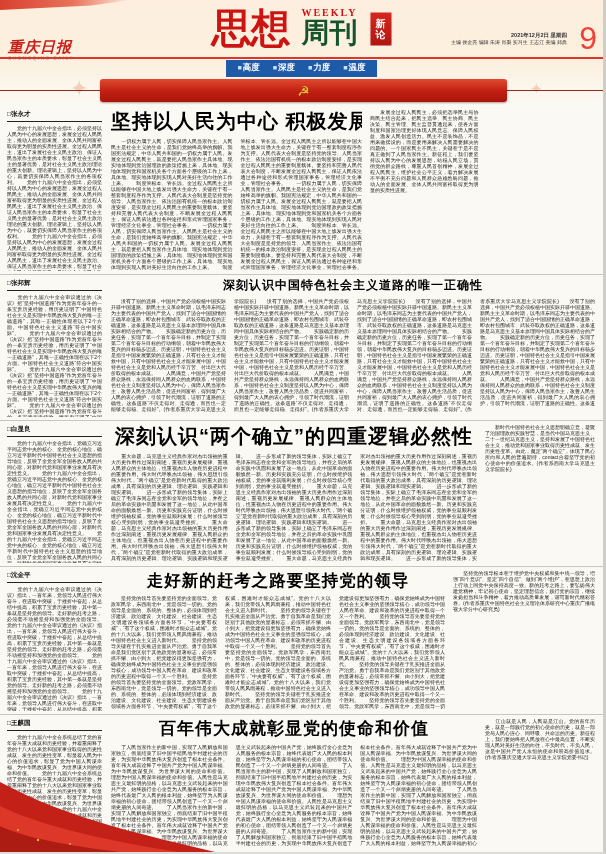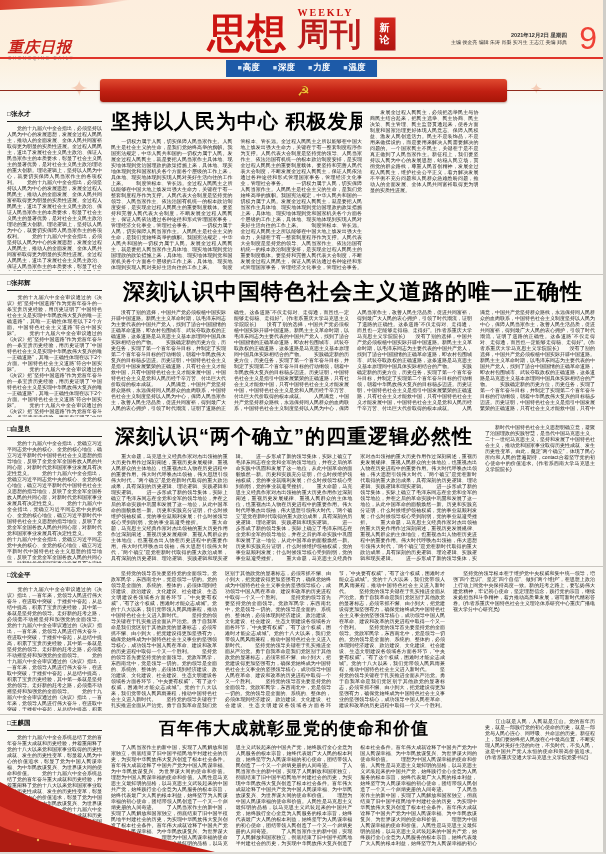--- a/index.html
+++ b/index.html
@@ -17,21 +17,21 @@
   .logo{position:absolute;left:8px;top:40px;line-height:1}
   .logo-name{font-family:"Liberation Serif","DejaVu Serif",serif;font-style:italic;font-weight:bold;
     color:#c8201a;font-size:15px;letter-spacing:1px}
   .logo-sub{font-size:4.5px;color:#999;letter-spacing:1.6px;margin-top:2px}
   .masthead{position:absolute;left:50%;top:7px;transform:translateX(-50%);display:flex;align-items:flex-end;gap:12px}
   .mh-main{font-family:"Liberation Serif","DejaVu Serif",serif;font-weight:bold;color:#cc1512;
     font-size:40px;line-height:.95;letter-spacing:-1px}
   .mh-col{display:flex;flex-direction:column;align-items:flex-start;padding-bottom:1px}
   .mh-weekly{font-family:"Liberation Serif","DejaVu Serif",serif;font-weight:bold;color:#cc1512;
     font-size:10px;letter-spacing:2px}
-  .mh-sub{font-family:"Liberation Serif","DejaVu Serif",serif;color:#b91c1c;font-size:32px;font-weight:bold;line-height:1.05}
+  .mh-sub{font-family:"Liberation Serif","DejaVu Serif",serif;color:#14532d;font-size:28px;font-weight:bold;line-height:1.05}
   .mh-badge{width:22px;height:34px;background:linear-gradient(180deg,#d5281e,#b01510);border-radius:2px;
     color:#fff;display:flex;flex-direction:column;align-items:center;justify-content:center;
     font-size:10px;font-weight:bold;line-height:1.15;box-shadow:inset 0 0 0 1px rgba(255,255,255,.45);margin-bottom:2px}
   .edition{position:absolute;right:36px;top:31px;text-align:right;line-height:1.5}
   .ed-date{font-size:5.5px;color:#333;font-weight:bold}
   .ed-staff{font-size:5px;color:#333}
   .page-num{position:absolute;right:6px;top:22px;color:#ef4136;font-size:32px;
     font-family:"Liberation Sans","DejaVu Sans",sans-serif;line-height:1}
   .header-rule{position:absolute;left:0;right:0;top:57px;height:2px;background:#e0352b}
   .tabs{position:absolute;left:50%;top:60px;transform:translateX(-50%);
@@ -54,21 +54,21 @@
   .art-0{height:168px}.art-1{height:146px}.art-2{height:146px}.art-3{height:148px}.art-4{height:140px}
   .art-left{width:95px;flex:0 0 95px;display:flex;flex-direction:column;overflow:hidden}
   .art-author{font-size:6.5px;font-weight:bold;color:#111;border-bottom:1.5px solid #222;
     padding:1px 0 2px;margin-bottom:3px}
   .smalltext{font-size:5px;line-height:6px;color:#1c1c1c;text-align:justify;overflow:hidden}
   .art-leadtext{flex:1}
   .art-main{flex:1;min-width:0;display:grid;grid-template-columns:1fr 0;grid-template-rows:auto 1fr;overflow:hidden}
   .has-side .art-main{grid-template-columns:1fr var(--sw)}
   .art-headline{grid-column:1;grid-row:1;text-align:center;color:#000;font-weight:bold;
     letter-spacing:1px;margin:1px 0 5px;line-height:1.15;white-space:nowrap;overflow:hidden}
-  .art-0 .art-headline{font-size:20px}.art-1 .art-headline{font-size:22px}
+  .art-0 .art-headline{font-size:20px}.art-1 .art-headline{font-size:12px}
   .art-2 .art-headline{font-size:20px}.art-3 .art-headline{font-size:16.5px}.art-4 .art-headline{font-size:17px}
   .art-body{grid-column:1;grid-row:2;column-gap:8px;column-fill:auto;height:100%}
   .art-0 .art-body{column-count:2}.art-1 .art-body{column-count:4}
   .art-2 .art-body{column-count:3}.art-3 .art-body{column-count:3}.art-4 .art-body{column-count:3}
   .art-side{grid-column:2;grid-row:1/3;margin-left:8px;height:100%;column-gap:8px;column-fill:auto}
   .art-0{--sw:233px}.art-2{--sw:118px}.art-3{--sw:150px}.art-4{--sw:118px}
   .art-0 .art-side{column-count:2}
   
   .ribbon{position:absolute;left:0;bottom:0;width:215px;height:88px;z-index:5;pointer-events:none}
 </style>
@@ -158,20 +158,21 @@
       <div class="art-side smalltext">　　新时代中国特色社会主义思想明确立意，凝聚了治国理政的实践智慧，是当代中国马克思主义、二十一世纪马克思主义，坚持和发展了中国特色社会主义，推动党和国家事业取得历史性成就、发生历史性变革。由此，奠定“两个确立”，体现了民心所向和人民的普遍期待，contact合着坚守党的初心使命中的价值追求。(作者系西南大学马克思主义学院院长)</div>
     </div>
   </section>
 
   <section class="article art-3 has-side">
     <div class="art-left">
       <div class="art-author">□沈金平</div>
       <div class="art-leadtext smalltext">　　党的十九届六中全会审议通过的《决议》指出，一百年来，党领导人民进行伟大奋斗，在进取中突破，于挫折中奋起，从总结中提高，积累了宝贵历史经验，其中第一条就是坚持党的领导。走好新的赶考之路，必须毫不动摇坚持和加强党的全面领导。　　党的十九届六中全会审议通过的《决议》指出，一百年来，党领导人民进行伟大奋斗，在进取中突破，于挫折中奋起，从总结中提高，积累了宝贵历史经验，其中第一条就是坚持党的领导。走好新的赶考之路，必须毫不动摇坚持和加强党的全面领导。　　党的十九届六中全会审议通过的《决议》指出，一百年来，党领导人民进行伟大奋斗，在进取中突破，于挫折中奋起，从总结中提高，积累了宝贵历史经验，其中第一条就是坚持党的领导。走好新的赶考之路，必须毫不动摇坚持和加强党的全面领导。　　党的十九届六中全会审议通过的《决议》指出，一百年来，党领导人民进行伟大奋斗，在进取中突破，于挫折中奋起，从总结中提高，积累了宝贵历史经验，其中第一条就是坚持党的领导。走好新的赶考之路，必须毫不动摇坚持和加强党的全面领导。　　党的十九届六中全会审议通过的《决议》指出，一百年来，党领导人民进行伟大奋斗，在进取中突破，于挫折中奋起，从总结中提高，积累了宝贵历史经验，其中第一条就是坚持党的领导。走好新的赶考之路，必须毫不动摇坚持和加强党的全面领导。</div>
     </div>
     <div class="art-main">
+      <h2 class="art-headline">走好新的赶考之路要坚持党的领导</h2>
       <div class="art-body smalltext">　　坚持党的领导首先要坚持党的全面领导。党政军民学，东西南北中，党是领导一切的。党的领导是全面的、系统的、整体的，必须体现到经济建设、政治建设、文化建设、社会建设、生态文明建设各领域各方面各环节，“中央要有权威”，“有了这个权威，困难时才能众志成城”。党的十八大以来，我们党带领人民风雨兼程，推动中国特色社会主义进入新时代。　　坚持党的领导关键在于扎实推进全面从严治党。勇于自我革命是我们党区别于其他政党的显著标志，必须常抓不懈、由小到大，把党建设得更加坚强有力，确保党始终成为中国特色社会主义事业的坚强领导核心，成功领导中国人民在革命、建设和改革的历史进程中取得一个又一个胜利。　　坚持党的领导首先要坚持党的全面领导。党政军民学，东西南北中，党是领导一切的。党的领导是全面的、系统的、整体的，必须体现到经济建设、政治建设、文化建设、社会建设、生态文明建设各领域各方面各环节，“中央要有权威”，“有了这个权威，困难时才能众志成城”。党的十八大以来，我们党带领人民风雨兼程，推动中国特色社会主义进入新时代。　　坚持党的领导关键在于扎实推进全面从严治党。勇于自我革命是我们党区别于其他政党的显著标志，必须常抓不懈、由小到大，把党建设得更加坚强有力，确保党始终成为中国特色社会主义事业的坚强领导核心，成功领导中国人民在革命、建设和改革的历史进程中取得一个又一个胜利。　　坚持党的领导首先要坚持党的全面领导。党政军民学，东西南北中，党是领导一切的。党的领导是全面的、系统的、整体的，必须体现到经济建设、政治建设、文化建设、社会建设、生态文明建设各领域各方面各环节，“中央要有权威”，“有了这个权威，困难时才能众志成城”。党的十八大以来，我们党带领人民风雨兼程，推动中国特色社会主义进入新时代。　　坚持党的领导关键在于扎实推进全面从严治党。勇于自我革命是我们党区别于其他政党的显著标志，必须常抓不懈、由小到大，把党建设得更加坚强有力，确保党始终成为中国特色社会主义事业的坚强领导核心，成功领导中国人民在革命、建设和改革的历史进程中取得一个又一个胜利。　　坚持党的领导首先要坚持党的全面领导。党政军民学，东西南北中，党是领导一切的。党的领导是全面的、系统的、整体的，必须体现到经济建设、政治建设、文化建设、社会建设、生态文明建设各领域各方面各环节，“中央要有权威”，“有了这个权威，困难时才能众志成城”。党的十八大以来，我们党带领人民风雨兼程，推动中国特色社会主义进入新时代。　　坚持党的领导关键在于扎实推进全面从严治党。勇于自我革命是我们党区别于其他政党的显著标志，必须常抓不懈、由小到大，把党建设得更加坚强有力，确保党始终成为中国特色社会主义事业的坚强领导核心，成功领导中国人民在革命、建设和改革的历史进程中取得一个又一个胜利。　　坚持党的领导首先要坚持党的全面领导。党政军民学，东西南北中，党是领导一切的。党的领导是全面的、系统的、整体的，必须体现到经济建设、政治建设、文化建设、社会建设、生态文明建设各领域各方面各环节，“中央要有权威”，“有了这个权威，困难时才能众志成城”。党的十八大以来，我们党带领人民风雨兼程，推动中国特色社会主义进入新时代。　　坚持党的领导关键在于扎实推进全面从严治党。勇于自我革命是我们党区别于其他政党的显著标志，必须常抓不懈、由小到大，把党建设得更加坚强有力，确保党始终成为中国特色社会主义事业的坚强领导核心，成功领导中国人民在革命、建设和改革的历史进程中取得一个又一个胜利。　　坚持党的领导首先要坚持党的全面领导。党政军民学，东西南北中，党是领导一切的。党的领导是全面的、系统的、整体的，必须体现到经济建设、政治建设、文化建设、社会建设、生态文明建设各领域各方面各环节，“中央要有权威”，“有了这个权威，困难时才能众志成城”。党的十八大以来，我们党带领人民风雨兼程，推动中国特色社会主义进入新时代。　　坚持党的领导关键在于扎实推进全面从严治党。勇于自我革命是我们党区别于其他政党的显著标志，必须常抓不懈、由小到大，把党建设得更加坚强有力，确保党始终成为中国特色社会主义事业的坚强领导核心，成功领导中国人民在革命、建设和改革的历史进程中取得一个又一个胜利。</div>
       <div class="art-side smalltext">　　坚持党的领导根本在于维护党中央权威和集中统一领导，增强“四个意识”、坚定“四个自信”、做到“两个维护”，在思想上政治上行动上同党中央保持高度一致。新的赶考之路上，要弘扬伟大建党精神，牢记初心使命，坚定理想信念，践行党的宗旨，继续发扬担当和斗争精神，着力推动高质量发展，谱写新时代精彩答卷。(作者系重庆中国特色社会主义理论体系研究中心重庆广播电视大学分中心研究员)</div>
     </div>
   </section>
 
   <section class="article art-4 has-side">
     <div class="art-left">
       <div class="art-author">□王麒国</div>
       <div class="art-leadtext smalltext">　　党的十九届六中全会系统总结了党的百年奋斗重大成就和历史经验，并着重阐释了党的十八大以来党和国家事业取得的历史性成就、发生的历史性变革，彰显着人民为中心的价值追求，彰显了党为中国人民谋幸福、为中华民族谋复兴、为世界谋大同的使命和价值。　　党的十九届六中全会系统总结了党的百年奋斗重大成就和历史经验，并着重阐释了党的十八大以来党和国家事业取得的历史性成就、发生的历史性变革，彰显着人民为中心的价值追求，彰显了党为中国人民谋幸福、为中华民族谋复兴、为世界谋大同的使命和价值。　　党的十九届六中全会系统总结了党的百年奋斗重大成就和历史经验，并着重阐释了党的十八大以来党和国家事业取得的历史性成就、发生的历史性变革，彰显着人民为中心的价值追求，彰显了党为中国人民谋幸福、为中华民族谋复兴、为世界谋大同的使命和价值。　　党的十九届六中全会系统总结了党的百年奋斗重大成就和历史经验，并着重阐释了党的十八大以来党和国家事业取得的历史性成就、发生的历史性变革，彰显着人民为中心的价值追求，彰显了党为中国人民谋幸福、为中华民族谋复兴、为世界谋大同的使命和价值。　　党的十九届六中全会系统总结了党的百年奋斗重大成就和历史经验，并着重阐释了党的十八大以来党和国家事业取得的历史性成就、发生的历史性变革，彰显着人民为中心的价值追求，彰显了党为中国人民谋幸福、为中华民族谋复兴、为世界谋大同的使命和价值。</div>
     </div>

